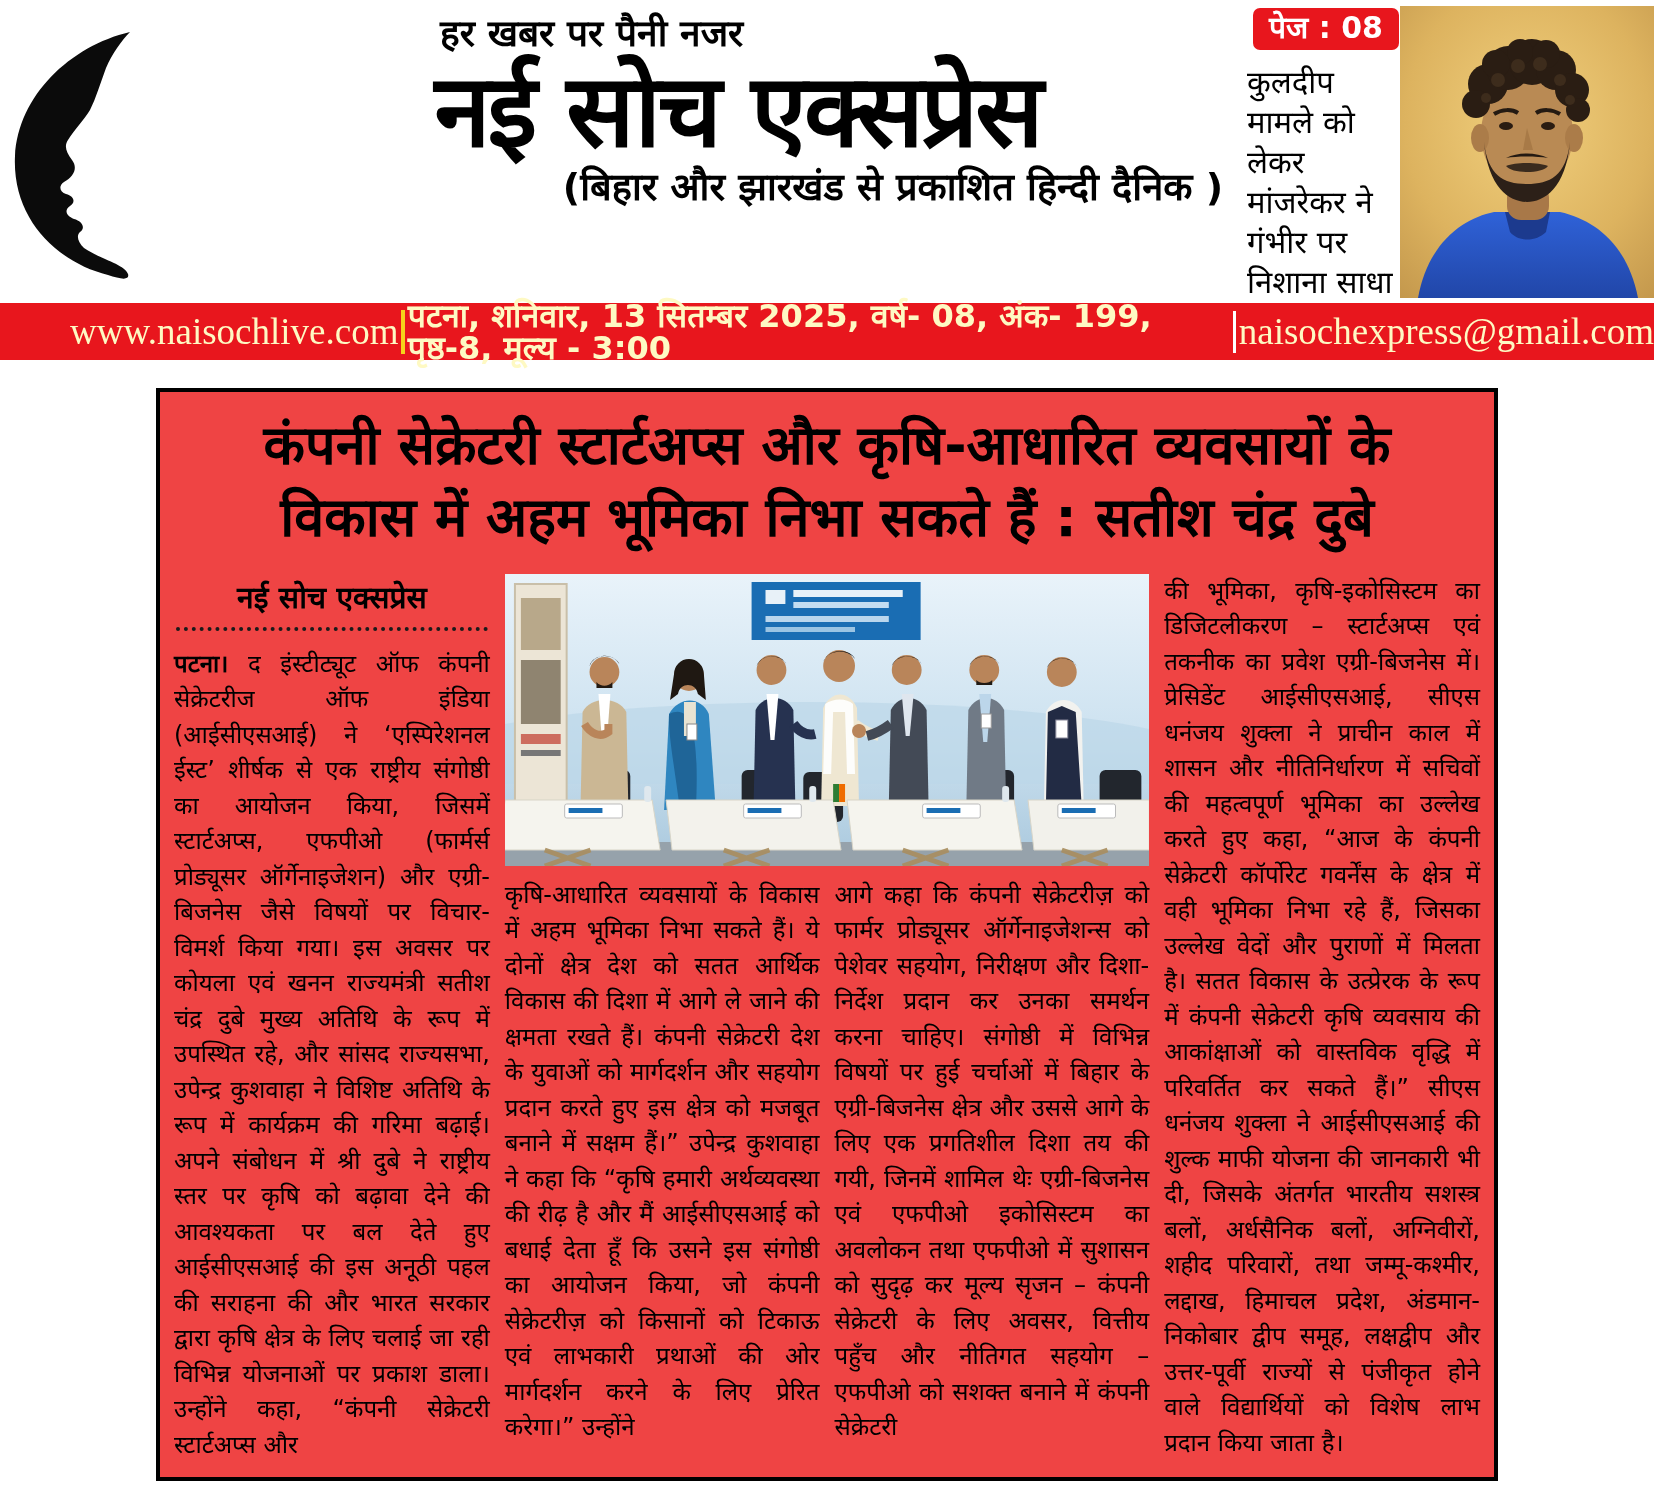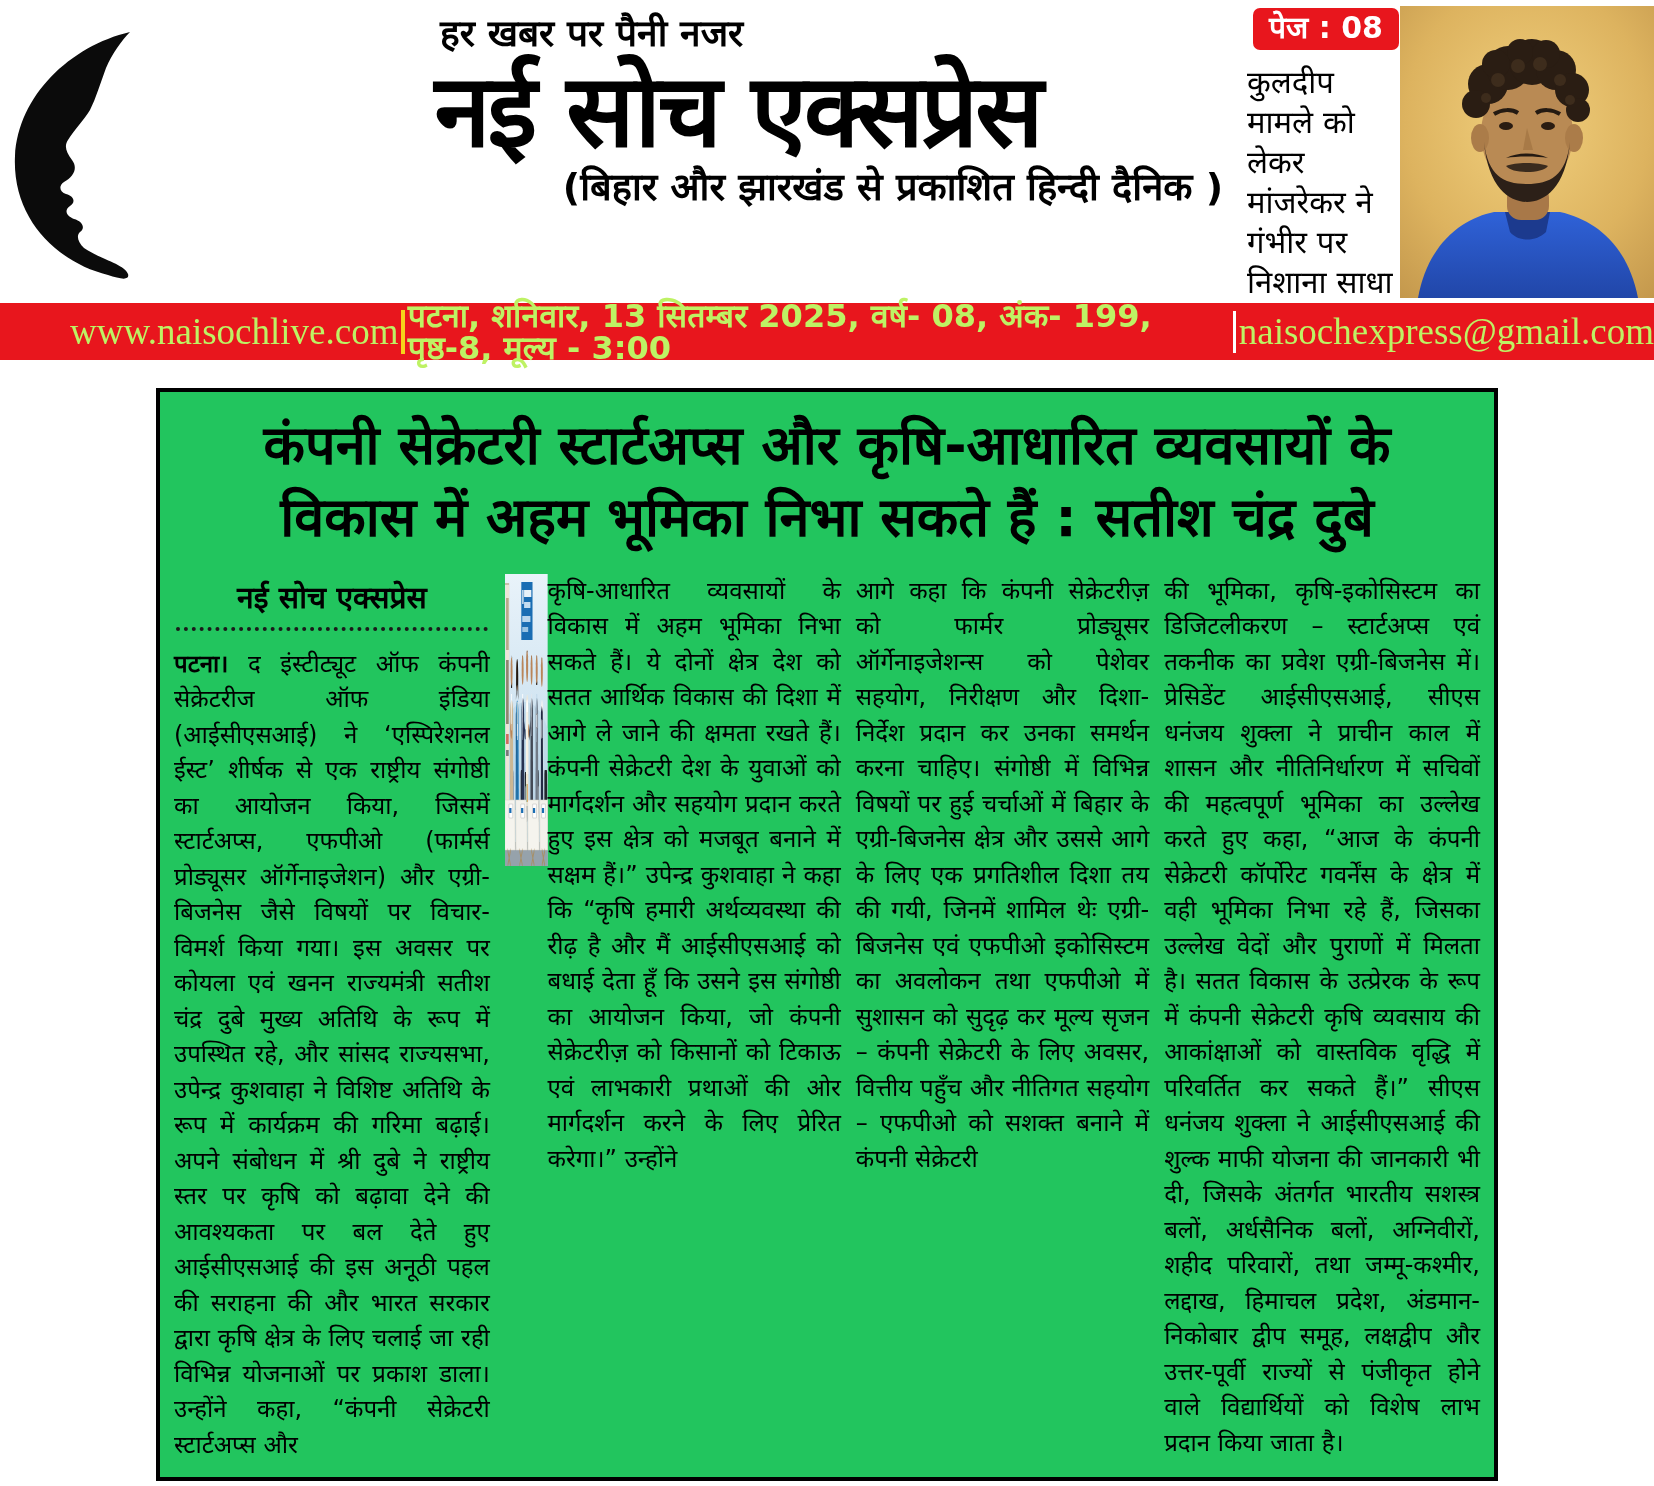--- a/index.html
+++ b/index.html
@@ -39,48 +39,48 @@
   .side-headline {
     position: absolute; left: 1247px; top: 62px; width: 152px;
     font-size: 31px; font-weight: 400; line-height: 40px; text-align: left;
   }
   .cricketer-svg { position: absolute; left: 1400px; top: 6px; width: 254px; height: 292px; }
 
   
   .info-bar {
     height: 57px; background: var(--red);
     display: flex; align-items: center;
-    padding-left: 70px; gap: 3px; color: #bef264;
+    padding-left: 70px; gap: 3px; color: #fef9c3;
   }
   .info-site, .info-email {
     font-family: "Liberation Serif", serif;
     font-size: 37px; line-height: 1;
   }
   .divider-yellow { width: 4px; height: 44px; background: var(--yellow); }
   .divider-white  { width: 3px; height: 42px; background: #ffffff; }
   .info-date { font-size: 32px; font-weight: 700; line-height: 1; }
 
   
   .article-box {
     margin: 28px 156px 22px 156px;
     border: 4px solid #000;
     padding: 12px 14px 14px 14px;
-    background: #22c55e;
+    background: #ef4444;
   }
   .headline {
     font-size: 54px; font-weight: 700; text-align: center;
     line-height: 1.33; padding: 6px 26px 8px 26px;
   }
   .cols { display: flex; gap: 15px; margin-top: 12px; }
   .colpara {
     font-size: 24px; line-height: 35.5px; text-align: justify;
     text-justify: inter-word;
   }
   .col-side { flex: 1 1 0; min-width: 0; }
-  .col-mid  { flex: 2.04 2 0; min-width: 0; display: flex; }
+  .col-mid  { flex: 2.04 2 0; min-width: 0; display: flex; flex-direction: column; }
   .byline { font-weight: 700; font-size: 30px; text-align: center; padding: 2px 0 10px 0; }
   .byline-rule { border-bottom: 4px dotted #1a1a1a; margin: 0 2px 16px 2px; }
   .conf-photo { width: 100%; height: 292px; margin-bottom: 12px; }
   .mid-cols { display: flex; gap: 15px; }
   .mid-cols > div { flex: 1 1 0; min-width: 0; }
   .lead { font-weight: 700; }
 </style>
 </head>
 <body>
 

